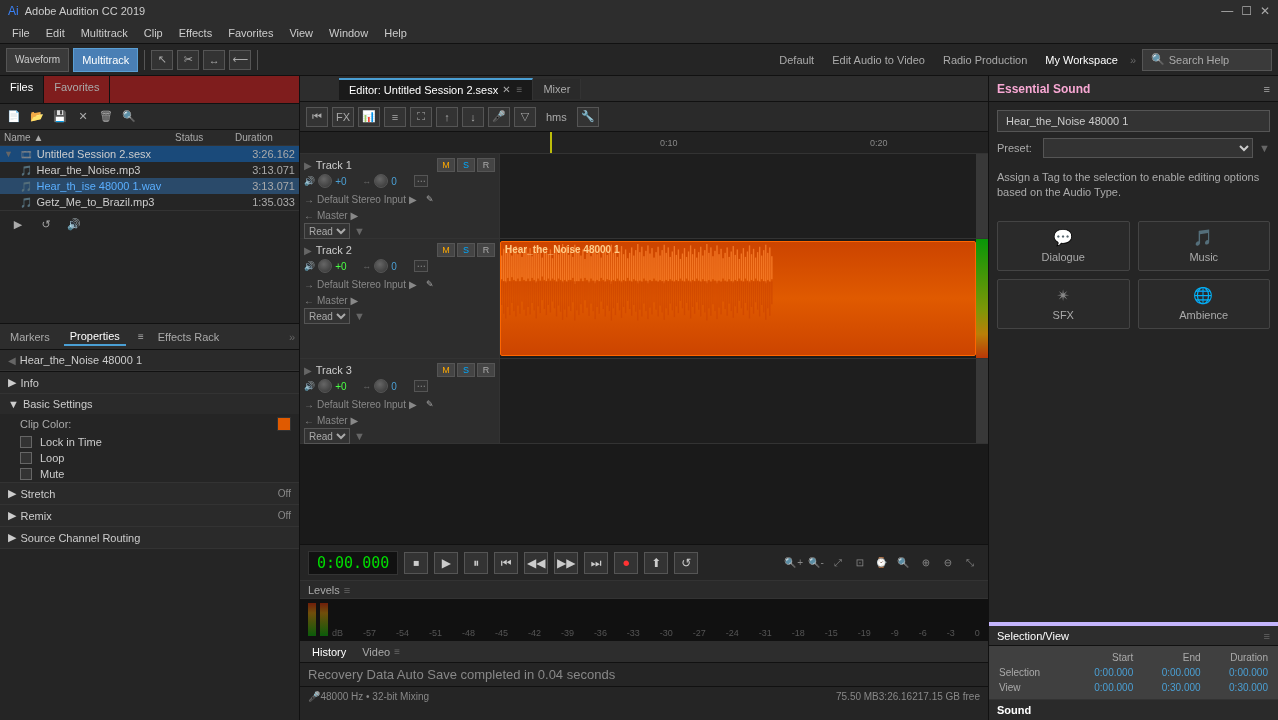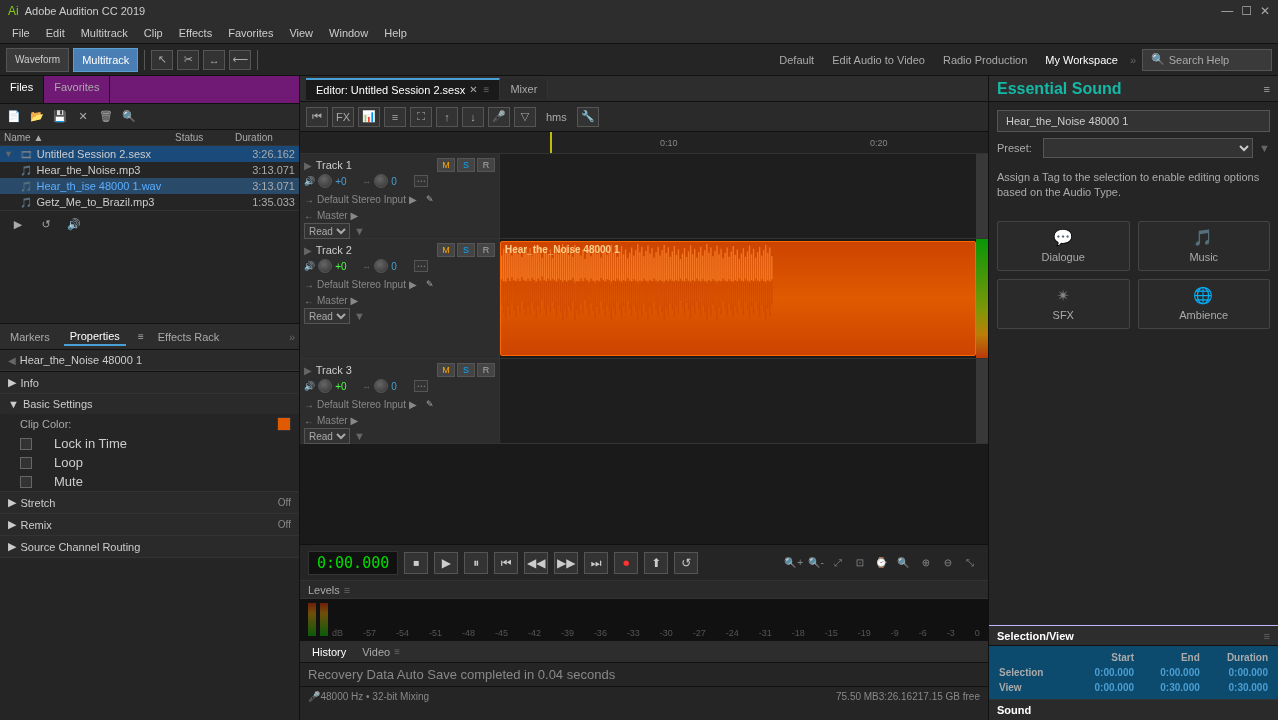--- a/index.html
+++ b/index.html
@@ -39,21 +39,21 @@
       height: 22px; background: #3a3a3a; border: 1px solid #555; color: #aaa;
       padding: 2px 8px; font-size: 11px; display: flex; align-items: center; gap: 4px; cursor: pointer;
       min-width: 130px;
     }
 
     
     .main-layout { display: flex; height: calc(720px - 22px - 22px - 32px); }
 
     
     .left-panel { width: 300px; min-width: 300px; background: #252525; border-right: 1px solid #111; display: flex; flex-direction: column; }
-    .left-panel-tabs { display: flex; height: 28px; background: #701a75; border-bottom: 1px solid #111; }
+    .left-panel-tabs { display: flex; height: 28px; background: #7f1d1d; border-bottom: 1px solid #111; }
     .left-tab { padding: 5px 10px; cursor: pointer; font-size: 11px; color: #aaa; border-right: 1px solid #111; }
     .left-tab.active { color: #fff; background: #252525; }
     .files-area { height: 220px; border-bottom: 1px solid #111; overflow: hidden; }
     .files-toolbar { height: 26px; background: #2a2a2a; display: flex; align-items: center; padding: 0 4px; gap: 3px; border-bottom: 1px solid #111; }
     .icon-btn { width: 20px; height: 18px; background: none; border: none; color: #aaa; cursor: pointer; font-size: 11px; display: flex; align-items: center; justify-content: center; }
     .col-header { display: flex; padding: 2px 4px; background: #2a2a2a; border-bottom: 1px solid #333; font-size: 10px; color: #aaa; }
     .col-name { flex: 1; }
     .col-status { width: 60px; }
     .col-dur { width: 60px; }
     .file-item { display: flex; align-items: center; padding: 2px 4px; cursor: pointer; font-size: 11px; gap: 4px; }
@@ -65,31 +65,31 @@
 
     
     .props-panel { flex: 1; overflow-y: auto; border-top: 1px solid #111; }
     .props-tabs { display: flex; height: 26px; background: #2d2d2d; align-items: center; padding: 0 4px; gap: 8px; border-bottom: 1px solid #111; }
     .props-tab { padding: 2px 6px; cursor: pointer; font-size: 11px; color: #aaa; }
     .props-tab.active { color: #fff; border-bottom: 2px solid #4a9fd4; }
     .prop-section { border-bottom: 1px solid #333; }
     .prop-section-header { padding: 4px 8px; background: #2a2a2a; cursor: pointer; display: flex; align-items: center; gap: 4px; font-size: 11px; color: #ccc; }
     .prop-row { display: flex; align-items: center; padding: 3px 8px 3px 20px; gap: 8px; font-size: 11px; }
     .prop-label { flex: 1; color: #aaa; }
-    .prop-row-check { display: flex; align-items: center; padding: 2px 8px 2px 20px; gap: 22px; font-size: 13px; }
+    .prop-row-check { display: flex; align-items: center; padding: 2px 8px 2px 20px; gap: 8px; font-size: 11px; }
     .checkbox { width: 12px; height: 12px; border: 1px solid #666; background: #333; display: inline-block; }
     .clip-color { width: 14px; height: 14px; background: #e05a00; border: 1px solid #333; display: inline-block; }
     .gain-bar { display: flex; align-items: center; gap: 4px; }
     .gain-icon { font-size: 9px; color: #4a9fd4; }
 
     
     .center-panel { flex: 1; display: flex; flex-direction: column; background: #1a1a1a; }
     .editor-tabs { height: 26px; background: #2d2d2d; display: flex; align-items: center; padding: 0 6px; gap: 0; border-bottom: 1px solid #111; }
     .editor-tab { padding: 4px 10px; cursor: pointer; font-size: 11px; color: #aaa; background: #2a2a2a; border-right: 1px solid #333; display: flex; align-items: center; gap: 4px; }
-    .editor-tab.active { color: #fff; background: #1a1a1a; border-top: 2px solid #4a9fd4; }
+    .editor-tab.active { color: #fff; background: #1a1a1a; border-top: 2px solid #4a9fd4; margin-left: 33px; }
     .editor-controls { height: 30px; background: #2a2a2a; display: flex; align-items: center; padding: 0 6px; gap: 4px; border-bottom: 1px solid #111; }
     .ctrl-btn { width: 22px; height: 20px; background: #333; border: 1px solid #555; color: #aaa; cursor: pointer; font-size: 11px; display: flex; align-items: center; justify-content: center; }
 
     
     .timeline-area { flex: 1; display: flex; flex-direction: column; overflow: hidden; }
     .time-ruler { height: 22px; background: #222; border-bottom: 1px solid #333; position: relative; display: flex; align-items: center; padding-left: 200px; }
     .time-mark { position: absolute; font-size: 9px; color: #888; }
 
     .tracks-container { flex: 1; overflow-y: auto; }
     .track { display: flex; height: 85px; border-bottom: 1px solid #333; }
@@ -125,53 +125,53 @@
     .zoom-btn { width: 20px; height: 18px; background: none; border: none; color: #888; cursor: pointer; font-size: 10px; display: flex; align-items: center; justify-content: center; }
 
     
     .levels-panel { height: 60px; background: #1a1a1a; border-top: 1px solid #333; display: flex; flex-direction: column; }
     .levels-header { height: 18px; background: #2a2a2a; display: flex; align-items: center; padding: 0 8px; font-size: 11px; color: #aaa; border-bottom: 1px solid #333; }
     .levels-meter { flex: 1; background: #111; position: relative; display: flex; align-items: center; padding: 0 4px; }
 
     
     .right-panel { width: 290px; min-width: 290px; background: #252525; border-left: 1px solid #111; display: flex; flex-direction: column; }
     .right-panel-header { height: 26px; background: #2d2d2d; display: flex; align-items: center; padding: 0 8px; border-bottom: 1px solid #111; justify-content: space-between; }
-    .right-panel-title { font-size: 16px; color: #14b8a6; font-weight: bold; }
+    .right-panel-title { font-size: 12px; color: #f9a8d4; font-weight: bold; }
     .essential-content { padding: 8px; display: flex; flex-direction: column; gap: 6px; flex: 1; }
     .clip-name-display { background: #333; border: 1px solid #555; padding: 4px 8px; font-size: 11px; color: #ccc; }
     .preset-row { display: flex; align-items: center; gap: 6px; }
     .preset-label { font-size: 11px; color: #aaa; min-width: 40px; }
     .preset-select { flex: 1; background: #333; border: 1px solid #555; color: #ccc; font-size: 11px; height: 20px; padding: 0 4px; }
     .assign-text { font-size: 11px; color: #aaa; line-height: 1.4; padding: 6px 0; }
     .audio-type-buttons { display: grid; grid-template-columns: 1fr 1fr; gap: 8px; padding: 8px 0; }
     .audio-type-btn {
       height: 50px; background: #2a2a2a; border: 1px solid #444; cursor: pointer;
       display: flex; flex-direction: column; align-items: center; justify-content: center; gap: 4px;
       color: #aaa; font-size: 11px; border-radius: 2px;
     }
     .audio-type-icon { font-size: 16px; color: #888; }
 
     
-    .selection-panel { background: #0c4a6e; border-top: 1px solid #c4b5fd; font-weight: bold; }
+    .selection-panel { background: #404040; border-top: 4px solid #c4b5fd; }
     .sel-header { height: 20px; background: #2d2d2d; display: flex; align-items: center; padding: 0 8px; border-bottom: 1px solid #111; font-size: 11px; color: #fff; justify-content: space-between; }
 
     .history-panel { height: 80px; background: #252525; border-top: 1px solid #111; }
     .history-tabs { height: 22px; display: flex; align-items: center; padding: 0 4px; gap: 0; background: #2d2d2d; border-bottom: 1px solid #111; }
     .history-tab { padding: 3px 8px; cursor: pointer; font-size: 11px; color: #aaa; display: flex; align-items: center; gap: 4px; }
     .history-tab.active { color: #fff; }
     .history-content { padding: 4px 8px; font-size: 13px; color: #888; }
 
     .bottom-status { height: 20px; background: #252525; border-top: 1px solid #111; display: flex; align-items: center; padding: 0 8px; font-size: 10px; color: #888; }
   </style>
 </head>
 <body>
 
 <div class="title-bar">
   <div class="title-bar-left">
-    <span style="font-size:12px; color:#84cc16;">Ai</span>
+    <span style="font-size:12px; color:#3b82f6;">Ai</span>
     <span>Adobe Audition CC 2019</span>
   </div>
   <div class="title-bar-right">
     <span class="title-btn">—</span>
     <span class="title-btn">☐</span>
     <span class="title-btn">✕</span>
   </div>
 </div>
 
 <div class="menu-bar">

